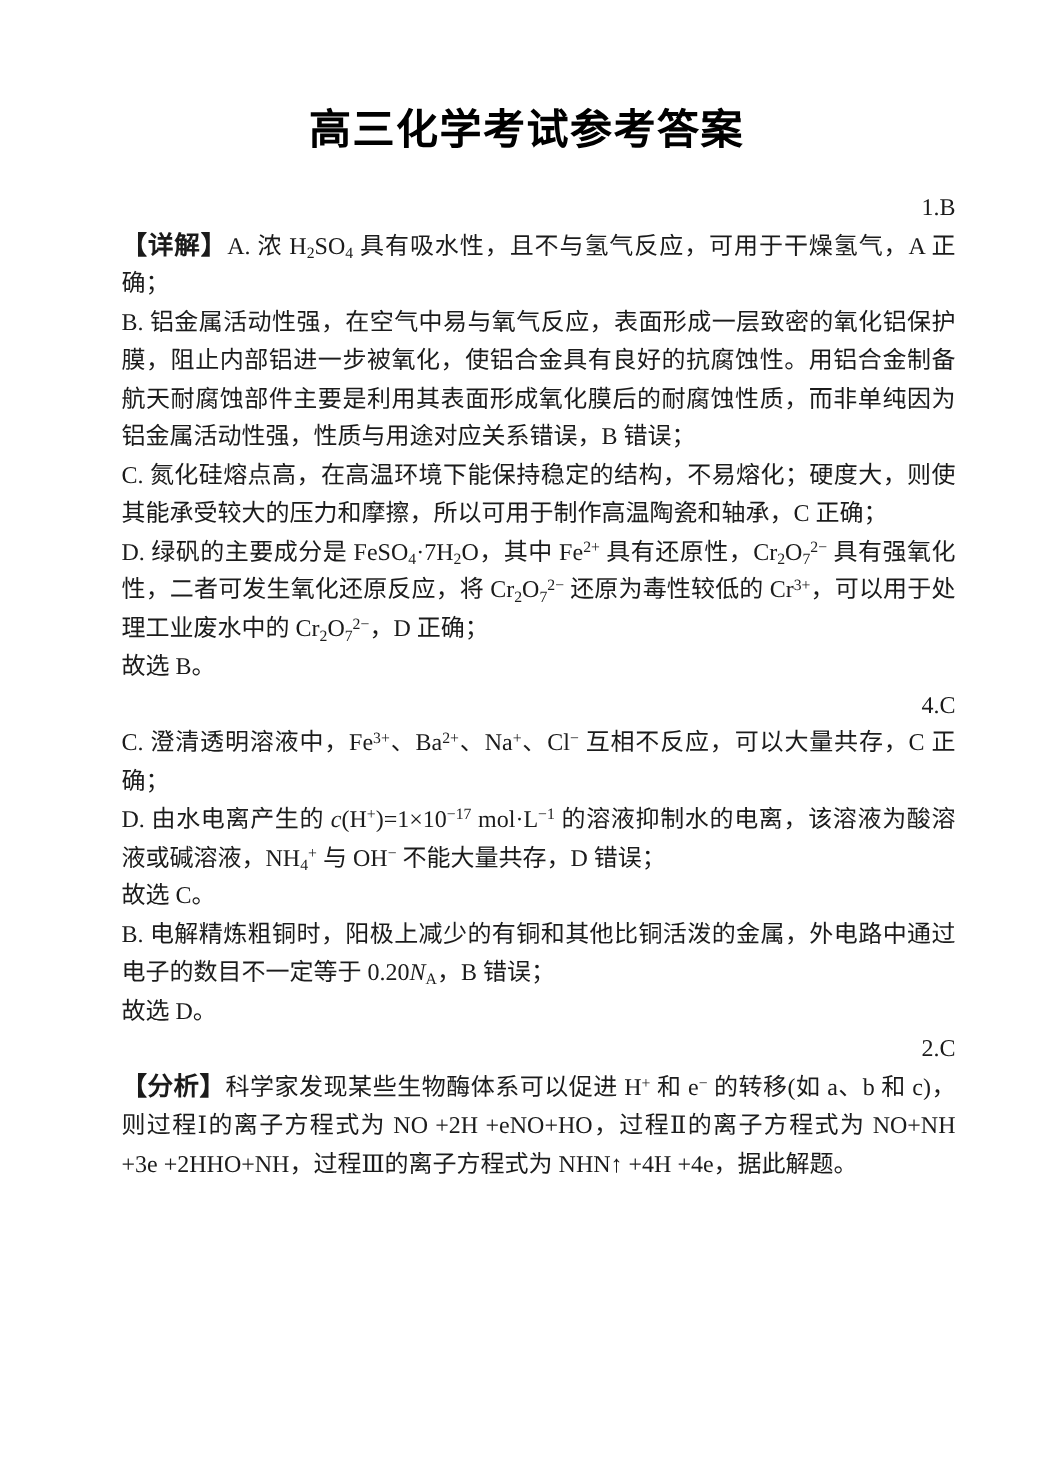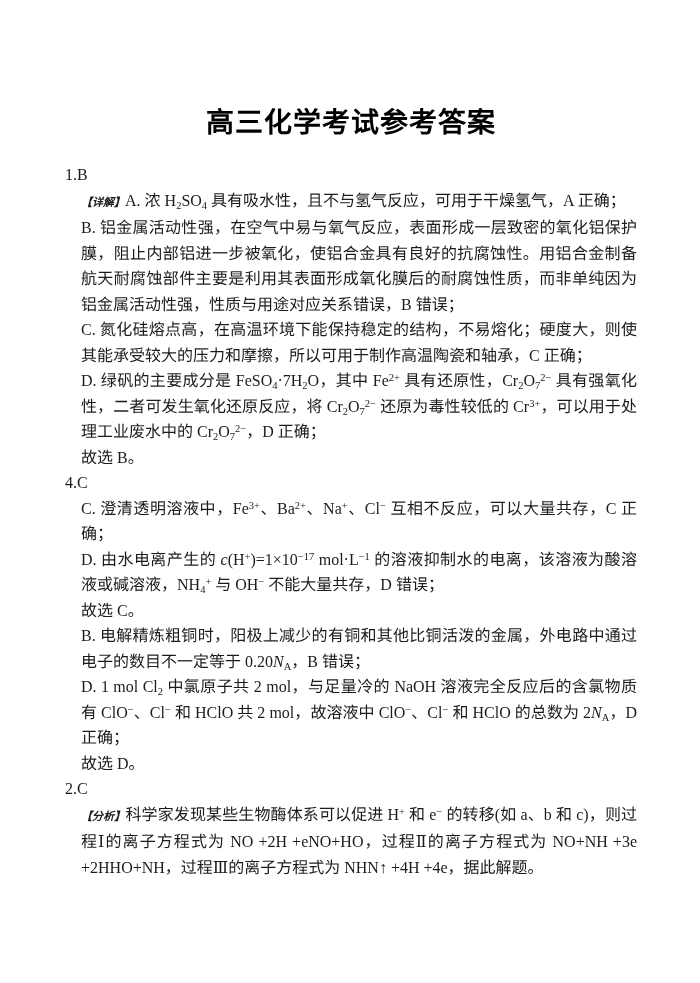--- a/index.html
+++ b/index.html
@@ -11,48 +11,47 @@
     width: 700px;
     height: 983px;
     overflow: hidden;
     color: #1b1b1b;
     font-family: "Liberation Serif", "DejaVu Serif", serif;
   }
   .page {
     box-sizing: border-box;
     width: 700px;
     height: 954px;
-    padding: 106px 63px 0 65px;
+    padding: 70px 63px 0 65px;
   }
   .title {
     margin: 0 0 22px 0;
     text-align: center;
     font-size: 28px;
     line-height: 34px;
     font-weight: bold;
     color: #000;
     font-family: "DejaVu Sans", "Liberation Sans", sans-serif;
     letter-spacing: 1px;
   }
   .answers {
     font-size: 16px;
     line-height: 25.5px;
     text-align: justify;
   }
   .answer-label {
-    text-align: left;
+    text-align: right;
   }
   .para {
     margin: 0 0 0 16px;
   }
   .para b.lead {
     font-weight: bold;
     font-family: "DejaVu Sans", "Liberation Sans", sans-serif;
-    font-size: 11px;
-    font-style: italic;
+    font-size: 17px;
   }
   sup, sub {
     font-size: 10.5px;
     line-height: 0;
   }
   sup { vertical-align: 5px; }
   sub { vertical-align: -3px; }
 </style>
 </head>
 <body>
@@ -69,21 +68,20 @@
         <p class="para">故选 B。</p>
       </div>
       <div class="answer-block">
         <div class="answer-label">4.C</div>
         <p class="para">C. 澄清透明溶液中，Fe<sup>3+</sup>、Ba<sup>2+</sup>、Na<sup>+</sup>、Cl<sup>−</sup> 互相不反应，可以大量共存，C 正确；</p>
         <p class="para">D. 由水电离产生的 <i>c</i>(H<sup>+</sup>)=1×10<sup>−17</sup> mol·L<sup>−1</sup> 的溶液抑制水的电离，该溶液为酸溶液或碱溶液，NH<sub>4</sub><sup>+</sup> 与 OH<sup>−</sup> 不能大量共存，D 错误；</p>
         <p class="para">故选 C。</p>
       </div>
       <div class="answer-block">
         <p class="para">B. 电解精炼粗铜时，阳极上减少的有铜和其他比铜活泼的金属，外电路中通过电子的数目不一定等于 0.20<i>N</i><sub>A</sub>，B 错误；</p>
-        <p class="para">D. 1 mol Cl<sub>2</sub> 中氯原子共 2 mol，与足量冷的 NaOH 溶液完全反应后的含氯物质有 ClO<sup>−</sup>、Cl<sup>−</sup> 和 HClO 共 2 mol，故溶液中 ClO<sup>−</sup>、Cl<sup>−</sup> 和 HClO 的总数为 2<i>N</i><sub>A</sub>，D 正确；</p>
         <p class="para">故选 D。</p>
       </div>
       <div class="answer-block">
         <div class="answer-label">2.C</div>
         <p class="para"><b class="lead">【分析】</b>科学家发现某些生物酶体系可以促进 H<sup>+</sup> 和 e<sup>−</sup> 的转移(如 a、b 和 c)，则过程Ⅰ的离子方程式为 NO +2H +eNO+HO，过程Ⅱ的离子方程式为 NO+NH +3e +2HHO+NH，过程Ⅲ的离子方程式为 NHN↑ +4H +4e，据此解题。</p>
       </div>
     </div>
 
 </div>
 

